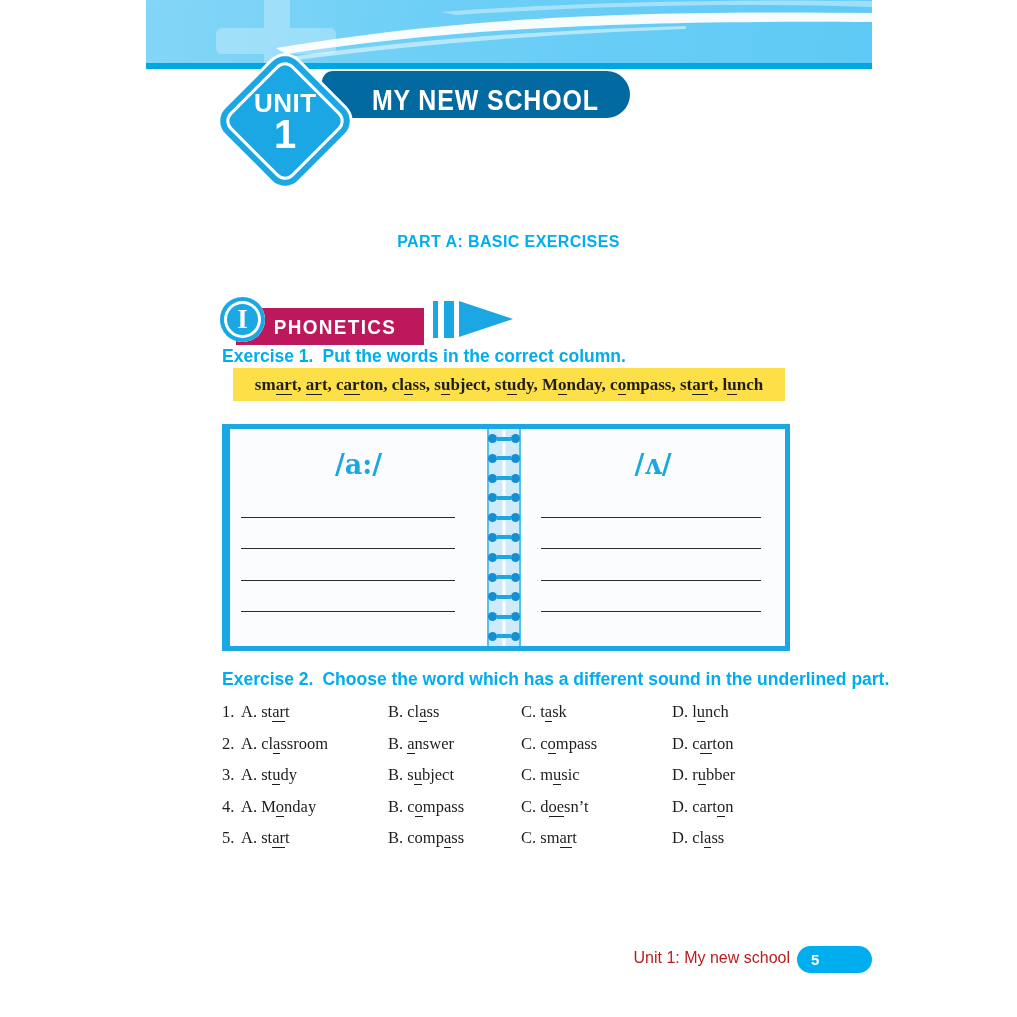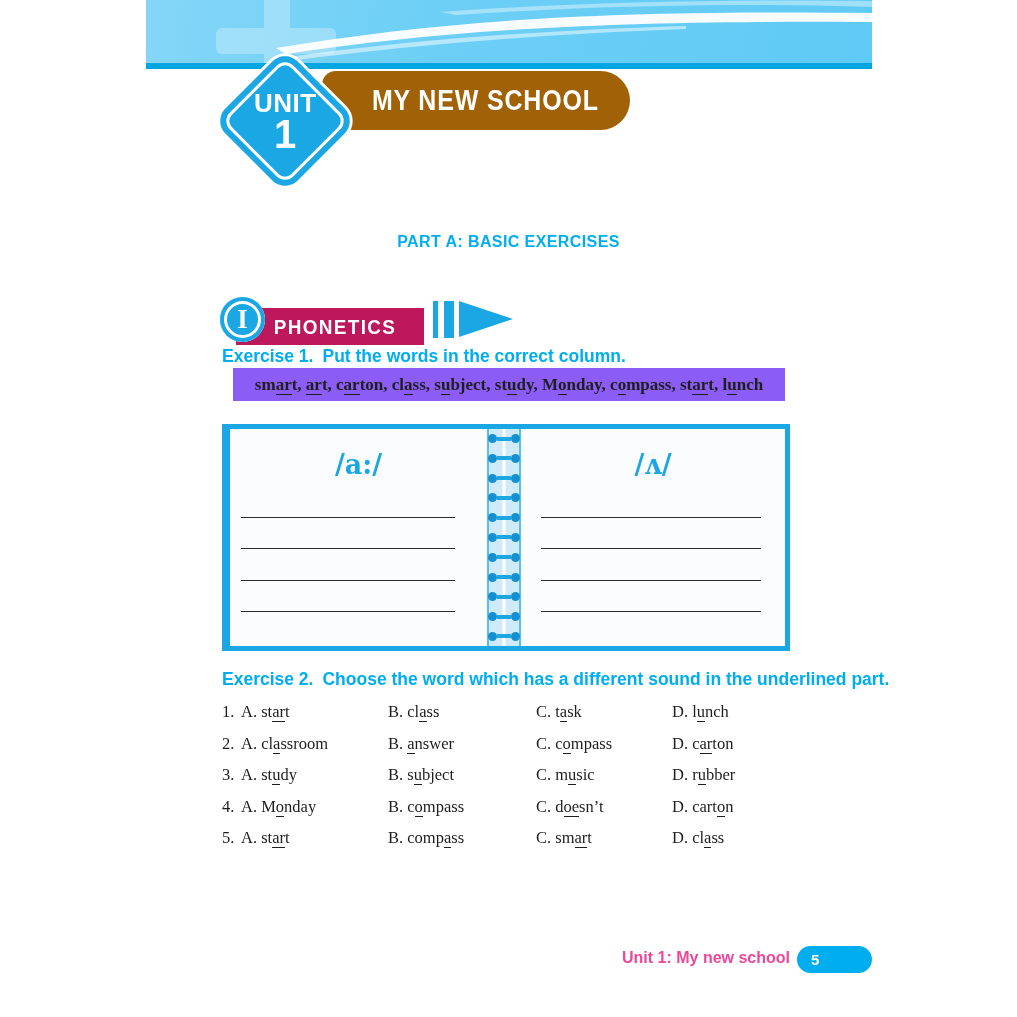--- a/index.html
+++ b/index.html
@@ -9,21 +9,21 @@
   
   .banner{position:absolute;left:146px;top:0;width:726px;height:69px;
           background:linear-gradient(100deg,#84D6F7 0%,#6DCFF6 40%,#5FCAF5 100%);}
   .banner svg{position:absolute;left:0;top:0;}
   .banner-strip{position:absolute;left:0;bottom:0;width:100%;height:6px;background:#00A6E2;}
   .banner-plus{position:absolute;left:70px;top:-18px;width:120px;height:120px;opacity:.28;}
   .banner-plus .pv{position:absolute;left:48px;top:0;width:26px;height:120px;background:#fff;border-radius:6px;}
   .banner-plus .ph{position:absolute;left:0;top:46px;width:120px;height:26px;background:#fff;border-radius:6px;}
 
   
-  .title-pill{position:absolute;left:322px;top:71px;width:308px;height:59px;background:#a16207;
+  .title-pill{position:absolute;left:322px;top:71px;width:308px;height:47px;background:#0369a1;
               border-radius:14px 30px 30px 14px;z-index:1;}
   .title-pill .cond{display:inline-block;transform:scaleX(.86);transform-origin:left center;
               color:#fff;font-weight:bold;font-size:29px;letter-spacing:1px;line-height:59px;
               padding-left:58px;white-space:nowrap;}
   .diamond-wrap{position:absolute;left:214px;top:50px;width:142px;height:142px;z-index:2;
               display:flex;align-items:center;justify-content:center;}
   .diamond{width:102px;height:102px;background:#1AA7E4;border-radius:18px;transform:rotate(45deg);
               box-shadow:0 0 0 3px #ffffff, inset 0 0 0 6px #1AA7E4, inset 0 0 0 9px #ffffff;
               display:flex;align-items:center;justify-content:center;}
   .diamond-text{transform:rotate(-45deg);text-align:center;color:#fff;font-weight:bold;}
@@ -48,21 +48,21 @@
               border-top:18.5px solid transparent;border-bottom:18.5px solid transparent;
               border-left:54px solid #1AA7E4;}
 
   
   .ex-heading{position:absolute;color:#00AEEF;font-weight:bold;font-size:17.5px;white-space:nowrap;}
   .ex-heading .lbl{margin-right:9px;}
   #ex1-heading{left:222px;top:346px;}
   #ex2-heading{left:222px;top:669px;}
 
   
-  .word-box{position:absolute;left:233px;top:368px;width:552px;height:33px;background:#8b5cf6;
+  .word-box{position:absolute;left:233px;top:368px;width:552px;height:33px;background:#fde047;
               display:flex;align-items:center;justify-content:center;}
   .word-box .txt{font-family:"Liberation Serif",serif;font-weight:bold;font-size:17px;color:#1E1E1E;white-space:nowrap;}
   u{text-decoration:none;border-bottom:1.6px solid currentColor;}
 
   
   .notebook{position:absolute;left:222px;top:424px;width:568px;height:227px;box-sizing:border-box;
               background:#FBFCFE;border:5px solid #1AA7E4;border-left-width:8px;}
   .spine{position:absolute;left:257px;top:0;width:34px;height:100%;background:#CFEBFA;
               border-left:2px solid #56BFEE;border-right:2px solid #56BFEE;box-sizing:border-box;
               display:flex;flex-direction:column;justify-content:space-between;
@@ -80,25 +80,25 @@
   .col-lines.right .line{left:311px;width:220px;}
 
   
   #ex2-rows{position:absolute;left:222px;top:696px;width:580px;
             font-family:"Liberation Serif",serif;font-size:16.5px;color:#1E1E1E;}
   .ex2-row{position:relative;height:31.5px;}
   .ex2-row span{position:absolute;top:6px;white-space:nowrap;}
   .ex2-row .num{left:0;}
   .ex2-row .opt0{left:19px;text-align:center;}
   .ex2-row .opt1{left:166px;}
-  .ex2-row .opt2{left:314px;}
+  .ex2-row .opt2{left:299px;}
   .ex2-row .opt3{left:450px;font-family:Liberation Serif, serif;}
 
   
-  .footer-text{position:absolute;right:227px;top:949px;color:#ec4899;font-weight:bold;font-size:16px;white-space:nowrap;}
+  .footer-text{position:absolute;right:227px;top:949px;color:#b91c1c;font-weight:normal;font-size:16px;white-space:nowrap;}
   .page-pill{position:absolute;left:797px;top:946px;width:75px;height:27px;border-radius:13.5px;background:#00AEEF;}
   .page-pill span{color:#fff;font-weight:bold;font-size:15px;line-height:27px;padding-left:14px;display:inline-block;}
 </style>
 </head>
 <body>
 
 <div class="page">
 
   <div class="banner">
     <div class="banner-plus">

